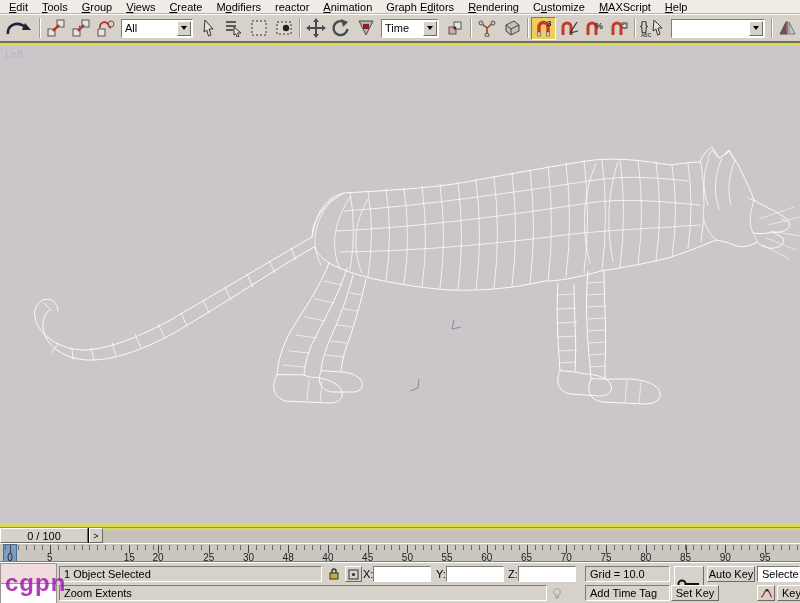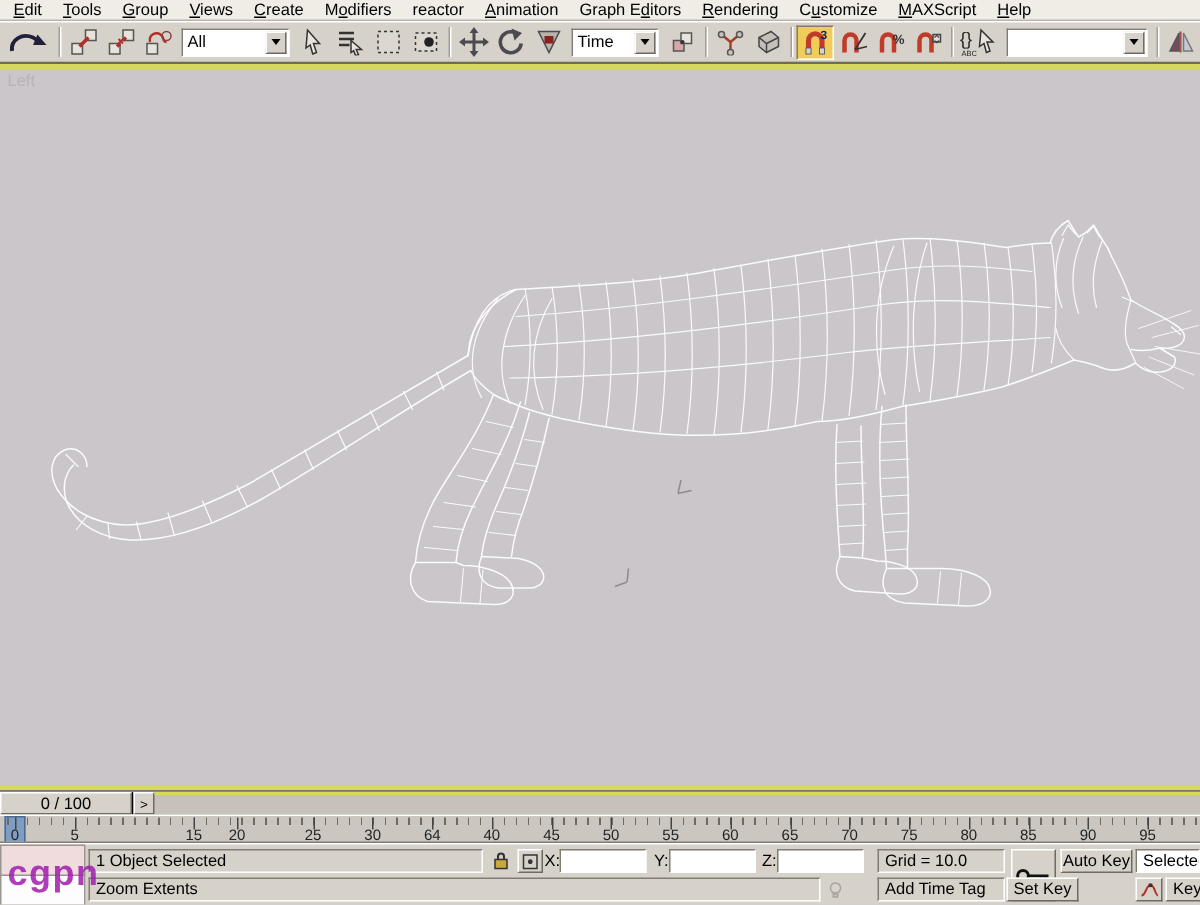--- a/index.html
+++ b/index.html
@@ -441,21 +441,21 @@
         <div class="major" style="left: 208.7px;">
           <i class="tickline"></i>
           <span>25</span>
         </div>
         <div class="major" style="left: 248.44px;">
           <i class="tickline"></i>
           <span>30</span>
         </div>
         <div class="major" style="left: 288.18px;">
           <i class="tickline"></i>
-          <span>64</span>
+          <span>48</span>
         </div>
         <div class="major" style="left: 327.92px;">
           <i class="tickline"></i>
           <span>40</span>
         </div>
         <div class="major" style="left: 367.66px;">
           <i class="tickline"></i>
           <span>45</span>
         </div>
         <div class="major" style="left: 407.4px;">

